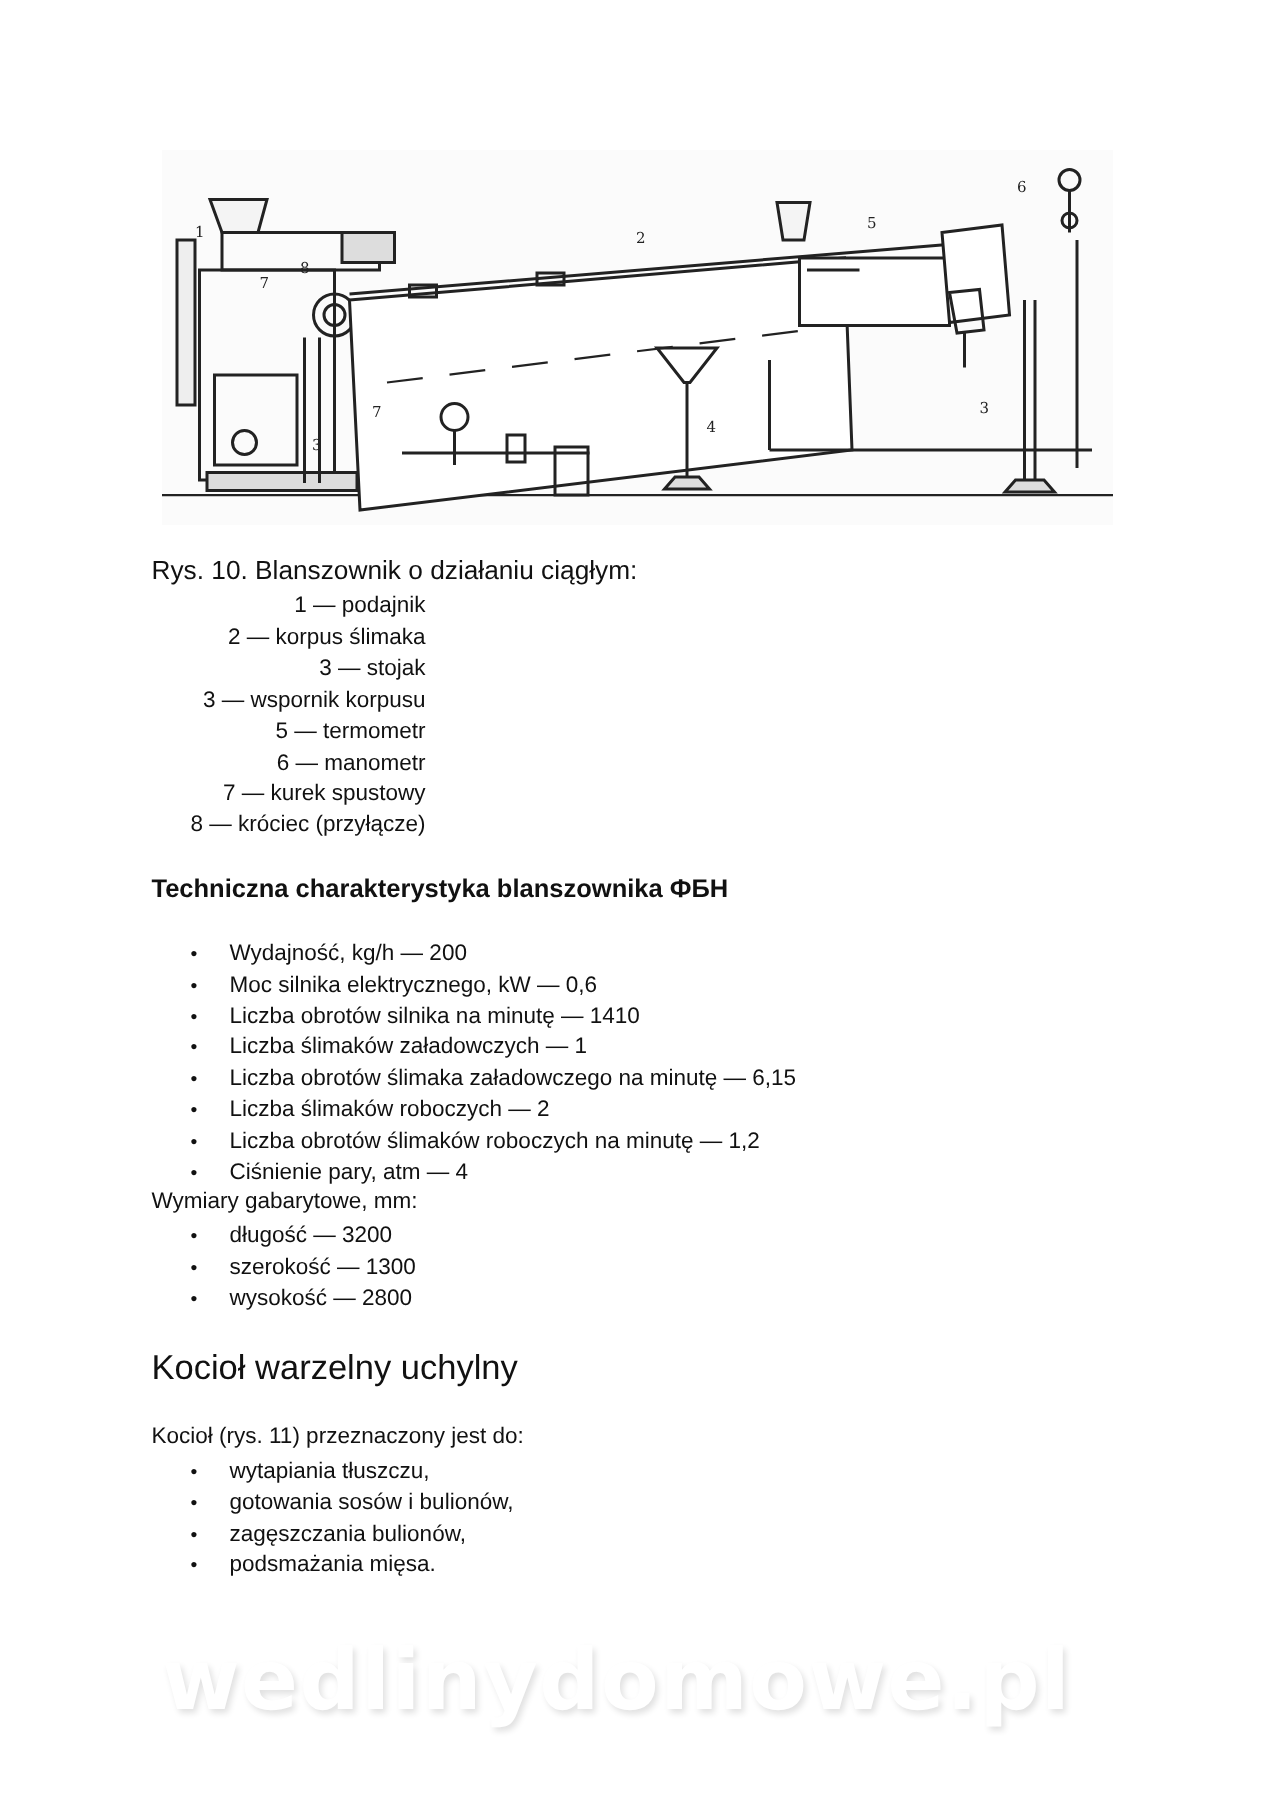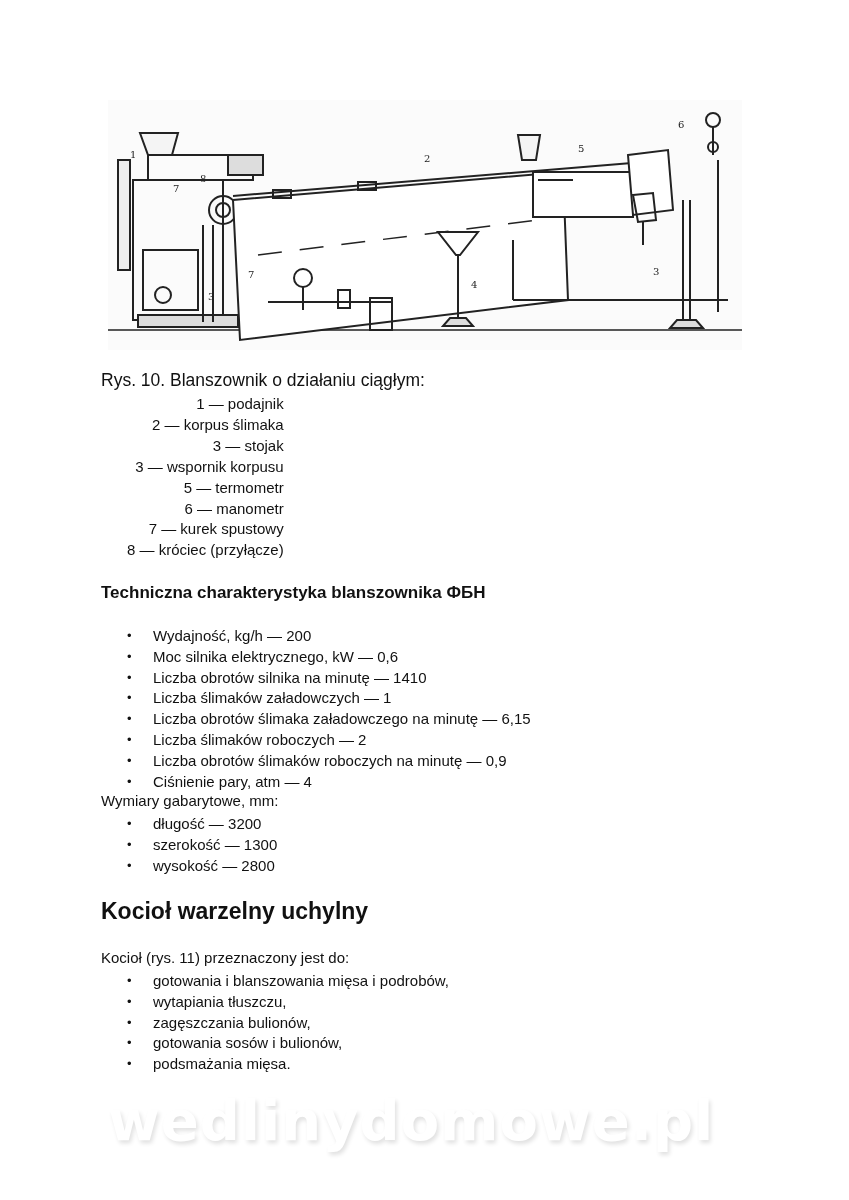--- a/index.html
+++ b/index.html
@@ -12,21 +12,21 @@
   .legend { position: absolute; left: 127px; top: 394px; margin: 0; padding: 0; list-style: none;
             font-size: 15px; line-height: 20.9px; text-align: right; }
   .h2 { position: absolute; left: 101px; top: 583px; font-size: 17px; font-weight: bold; margin: 0; }
   .bullets { position: absolute; left: 101px; margin: 0; padding: 0; list-style: none;
              font-size: 15px; line-height: 20.8px; }
   .bullets li { position: relative; padding-left: 52px; }
   .bullets li::before { content: "\2022"; position: absolute; left: 26px; top: 0; font-size: 13px; }
   .specs { top: 626px; }
   .dims-label { position: absolute; left: 101px; top: 792px; font-size: 15px; }
   .dims { top: 814px; }
-  .h1 { position: absolute; left: 101px; top: 898px; font-size: 23px; font-weight: bold; margin: 0; }
+  .h1 { position: absolute; left: 101px; top: 898px; font-size: 23px; font-weight: normal; margin: 0; }
   .intro { position: absolute; left: 101px; top: 949px; font-size: 15px; }
   .uses { top: 971px; }
   .watermark { position: absolute; left: 108px; top: 1088px; font-size: 56px; font-weight: bold;
                color: #ffffff; letter-spacing: 1px; font-family: "DejaVu Sans", sans-serif;
                text-shadow: 2px 3px 4px rgba(0,0,0,0.12); }
 </style>
 </head>
 <body>
 
 <div class="figure">
@@ -116,37 +116,36 @@
 
 <h2 class="h2">Techniczna charakterystyka blanszownika ФБН</h2>
 
 <ul class="bullets specs">
   <li>Wydajność, kg/h — 200</li>
   <li>Moc silnika elektrycznego, kW — 0,6</li>
   <li>Liczba obrotów silnika na minutę — 1410</li>
   <li>Liczba ślimaków załadowczych — 1</li>
   <li>Liczba obrotów ślimaka załadowczego na minutę — 6,15</li>
   <li>Liczba ślimaków roboczych — 2</li>
-  <li>Liczba obrotów ślimaków roboczych na minutę — 0,9</li>
+  <li>Liczba obrotów ślimaków roboczych na minutę — 1,2</li>
   <li>Ciśnienie pary, atm — 4</li>
 </ul>
 
 <div class="dims-label">Wymiary gabarytowe, mm:</div>
 
 <ul class="bullets dims">
   <li>długość — 3200</li>
   <li>szerokość — 1300</li>
   <li>wysokość — 2800</li>
 </ul>
 
 <h1 class="h1">Kocioł warzelny uchylny</h1>
 
 <div class="intro">Kocioł (rys. 11) przeznaczony jest do:</div>
 
 <ul class="bullets uses">
-  <li>gotowania i blanszowania mięsa i podrobów,</li>
   <li>wytapiania tłuszczu,</li>
+  <li>gotowania sosów i bulionów,</li>
   <li>zagęszczania bulionów,</li>
-  <li>gotowania sosów i bulionów,</li>
   <li>podsmażania mięsa.</li>
 </ul>
 
 <div class="watermark">wedlinydomowe.pl</div>
 
 </body></html>

